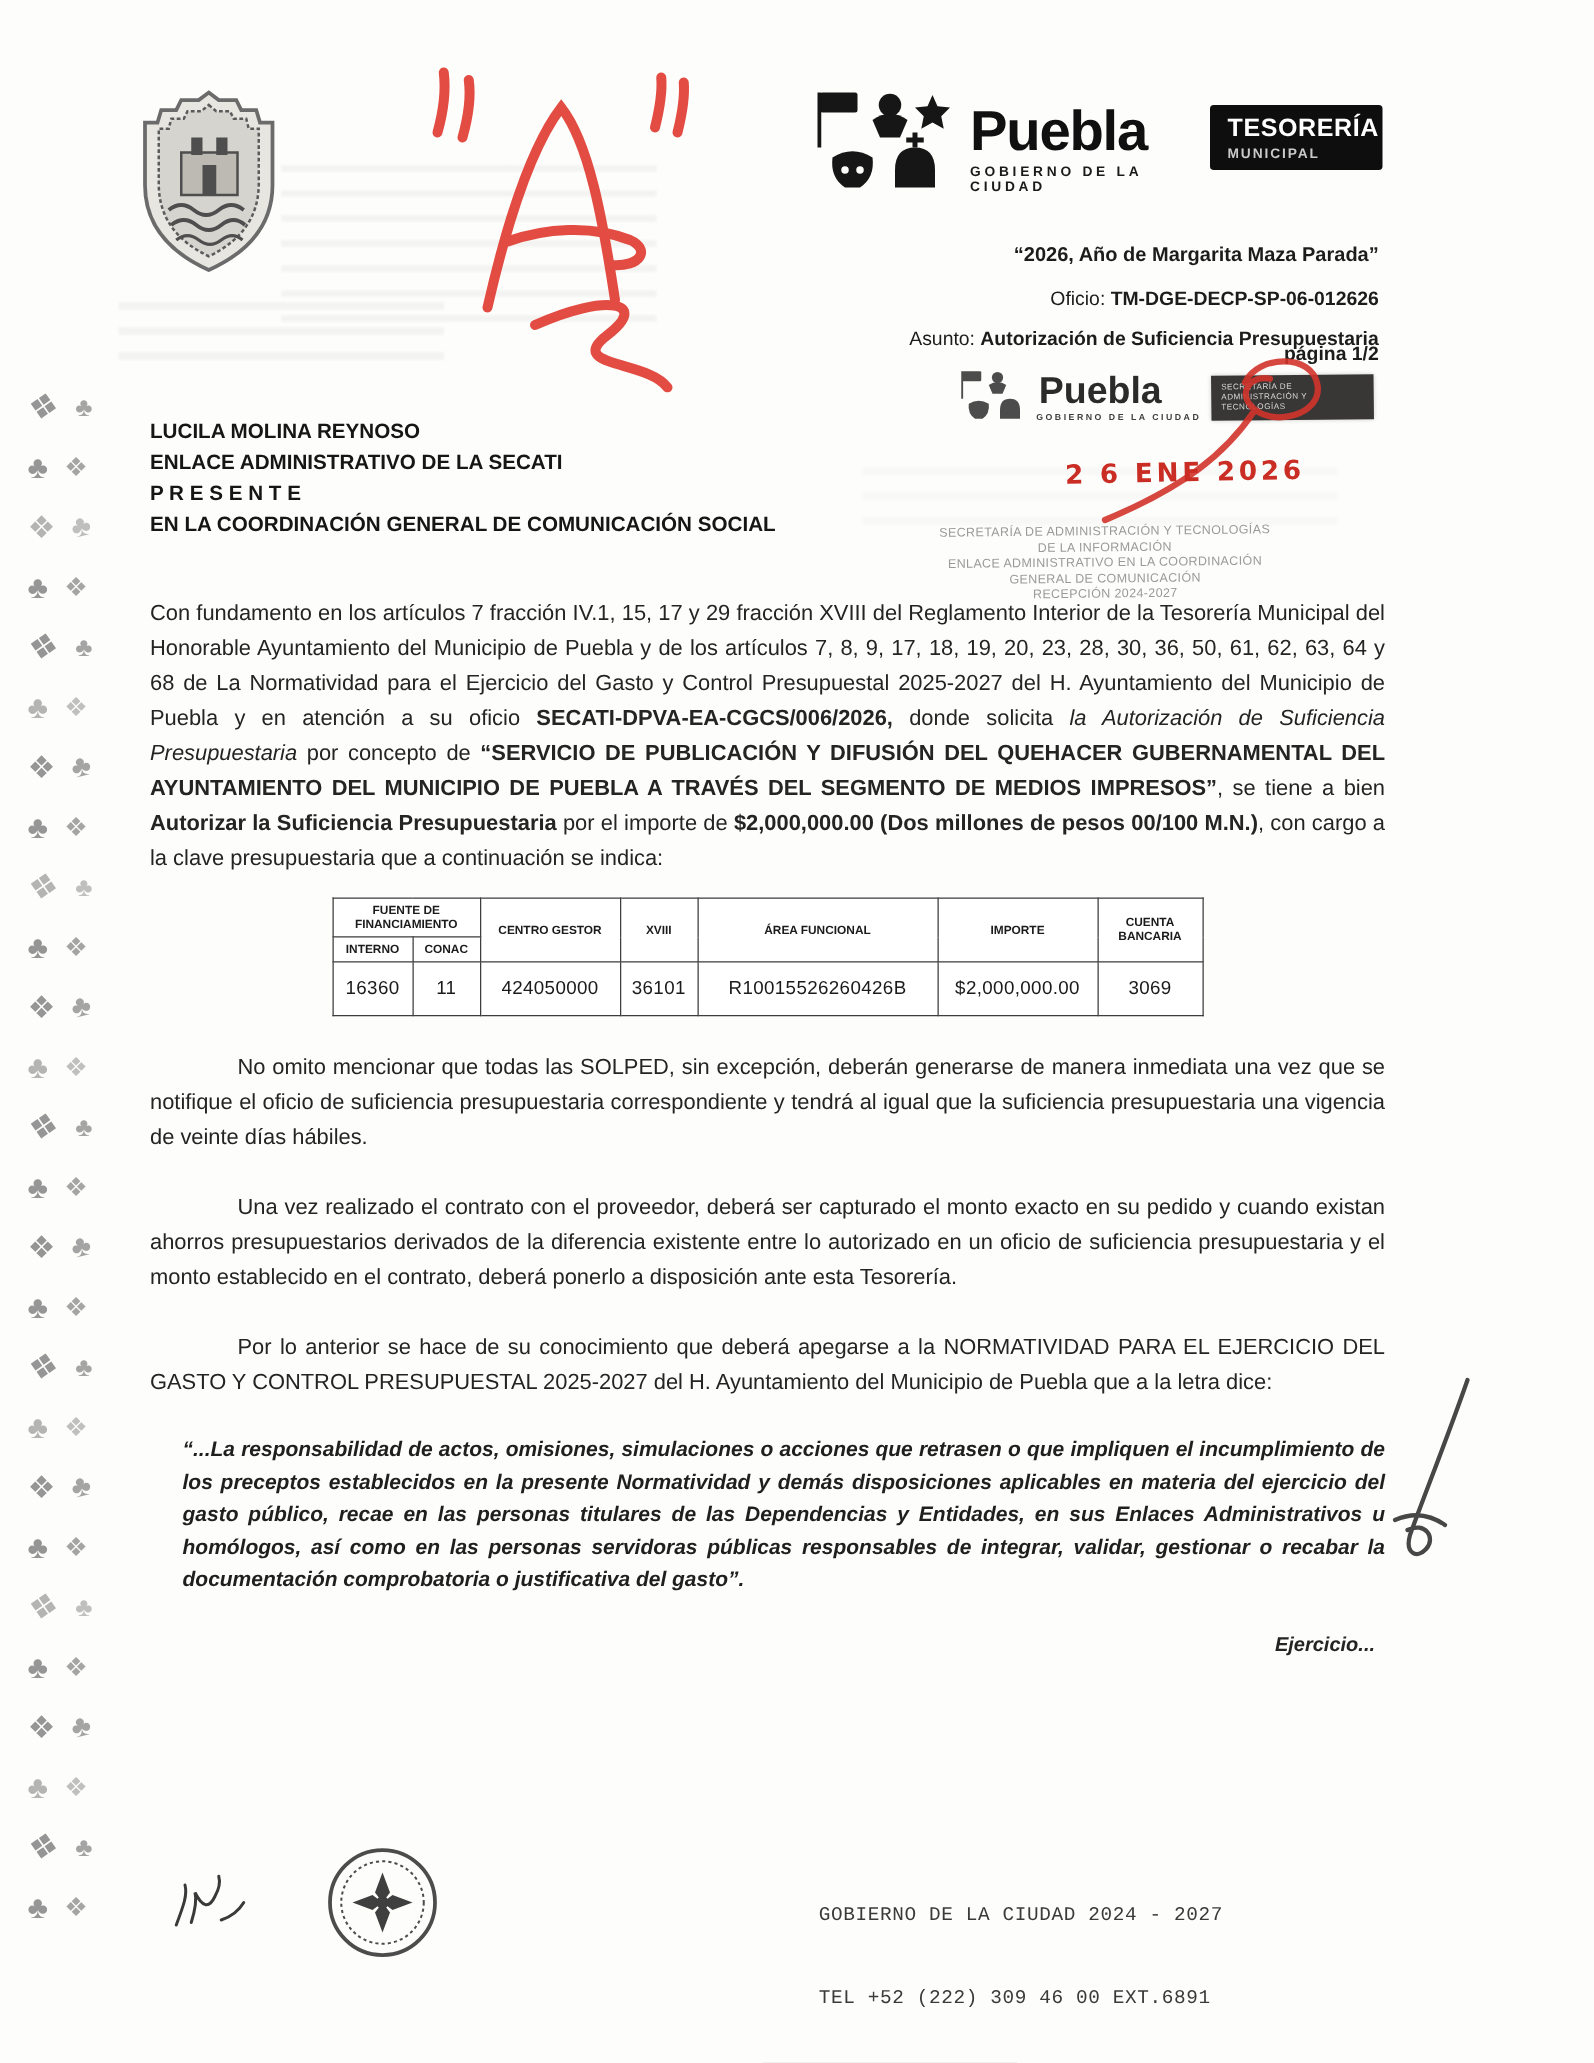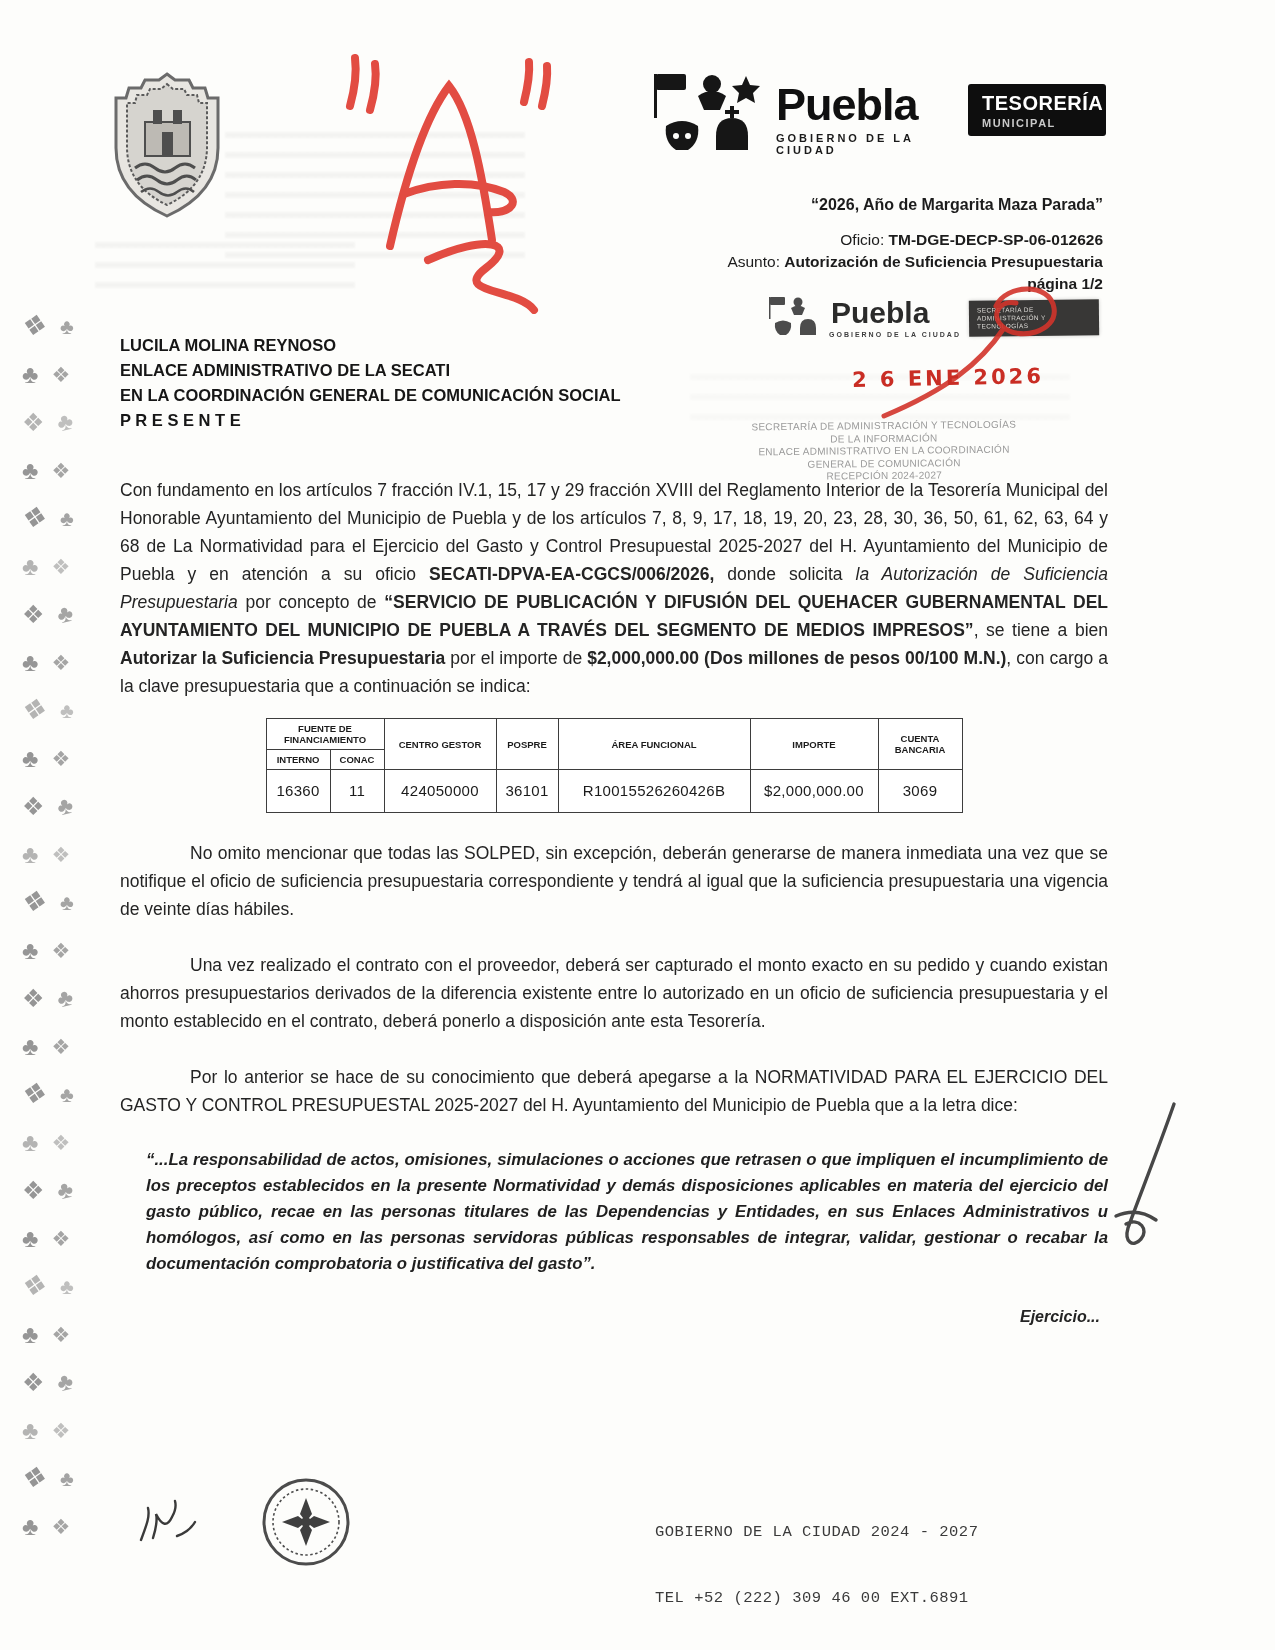--- a/index.html
+++ b/index.html
@@ -31,21 +31,21 @@
   .wordmark-wrap{margin-left:2px;margin-top:14px;}
   .wordmark{font-size:45px;font-weight:800;letter-spacing:-1px;color:#101010;line-height:1;}
   .tagline{font-size:11px;font-weight:700;letter-spacing:3px;color:#1a1a1a;margin-top:5px;}
   .badge{margin-left:10px;margin-top:16px;background:#0e0e0e;color:#fff;border-radius:3px;
          padding:9px 14px 7px;text-align:left;min-width:138px;}
   .badge-title{font-size:20px;font-weight:800;letter-spacing:.5px;line-height:1;}
   .badge-sub{font-size:11px;font-weight:700;letter-spacing:1.5px;color:#c9c9c9;margin-top:4px;}
   .year-legend{position:absolute;right:172px;top:196px;font-size:16px;font-weight:700;color:#1c1c1c;}
   .meta-line{position:absolute;right:172px;font-size:15.5px;color:#1c1c1c;}
   .meta-oficio{top:231px;}
-  .meta-asunto{top:253px;}
+  .meta-asunto{top:263px;}
   .meta-page{top:275px;font-weight:700;}
 
   
   .stamp-logo{position:absolute;left:765px;top:286px;width:340px;height:64px;display:flex;align-items:center;opacity:.94;}
   .stamp-logo .logo-icons{width:64px;height:52px;}
   .stamp-wordmark{font-size:30px;font-weight:800;color:#1e1e1e;line-height:1;margin-left:2px;}
   .stamp-tagline{font-size:7px;font-weight:700;letter-spacing:2px;color:#333;margin-top:3px;}
   .stamp-darkbox{margin-left:8px;background:#2c2b2a;color:#d8d6d2;font-size:6.5px;line-height:8px;
                  padding:6px 8px;transform:rotate(-.6deg);letter-spacing:.4px;max-width:130px;box-shadow:0 0 4px #0003;}
   .red-sign{position:absolute;left:828px;top:278px;width:270px;height:160px;pointer-events:none;}
@@ -293,33 +293,33 @@
     <div>SECRETARÍA DE ADMINISTRACIÓN Y TECNOLOGÍAS</div>
     <div>DE LA INFORMACIÓN</div>
     <div>ENLACE ADMINISTRATIVO EN LA COORDINACIÓN</div>
     <div>GENERAL DE COMUNICACIÓN</div>
     <div>RECEPCIÓN 2024-2027</div>
   </div>
 
   <div class="recipient">
     <div>LUCILA MOLINA REYNOSO</div>
     <div>ENLACE ADMINISTRATIVO DE LA SECATI</div>
+    <div>P R E S E N T E</div>
     <div>EN LA COORDINACIÓN GENERAL DE COMUNICACIÓN SOCIAL</div>
-    <div>P R E S E N T E</div>
   </div>
 
   <div class="content">
     <p><span>Con fundamento en los artículos 7 fracción IV.1, 15, 17 y 29 fracción XVIII del Reglamento Interior de la Tesorería Municipal del Honorable Ayuntamiento del Municipio de Puebla y de los artículos 7, 8, 9, 17, 18, 19, 20, 23, 28, 30, 36, 50, 61, 62, 63, 64 y 68 de La Normatividad para el Ejercicio del Gasto y Control Presupuestal 2025-2027 del H. Ayuntamiento del Municipio de Puebla y en atención a su oficio </span><span class="b">SECATI-DPVA-EA-CGCS/006/2026,</span><span> donde solicita </span><span class="i">la Autorización de Suficiencia Presupuestaria</span><span> por concepto de </span><span class="b">“SERVICIO DE PUBLICACIÓN Y DIFUSIÓN DEL QUEHACER GUBERNAMENTAL DEL AYUNTAMIENTO DEL MUNICIPIO DE PUEBLA A TRAVÉS DEL SEGMENTO DE MEDIOS IMPRESOS”</span><span>, se tiene a bien </span><span class="b">Autorizar la Suficiencia Presupuestaria</span><span> por el importe de </span><span class="b">$2,000,000.00 (Dos millones de pesos 00/100 M.N.)</span><span>, con cargo a la clave presupuestaria que a continuación se indica:</span></p>
 
     <table class="budget">
       <tbody>
           <tr>
         <th colspan="2">FUENTE DE FINANCIAMIENTO</th>
         <th rowspan="2" class="w-cg">CENTRO GESTOR</th>
-        <th rowspan="2" class="w-pos">POSPRE</th>
+        <th rowspan="2" class="w-pos">XVIII</th>
         <th rowspan="2" class="w-af">ÁREA FUNCIONAL</th>
         <th rowspan="2" class="w-imp">IMPORTE</th>
         <th rowspan="2" class="w-cb">CUENTA BANCARIA</th>
       </tr>
       <tr>
         <th class="w-int">INTERNO</th>
         <th class="w-con">CONAC</th>
       </tr>
       <tr>
         <td>16360</td>

